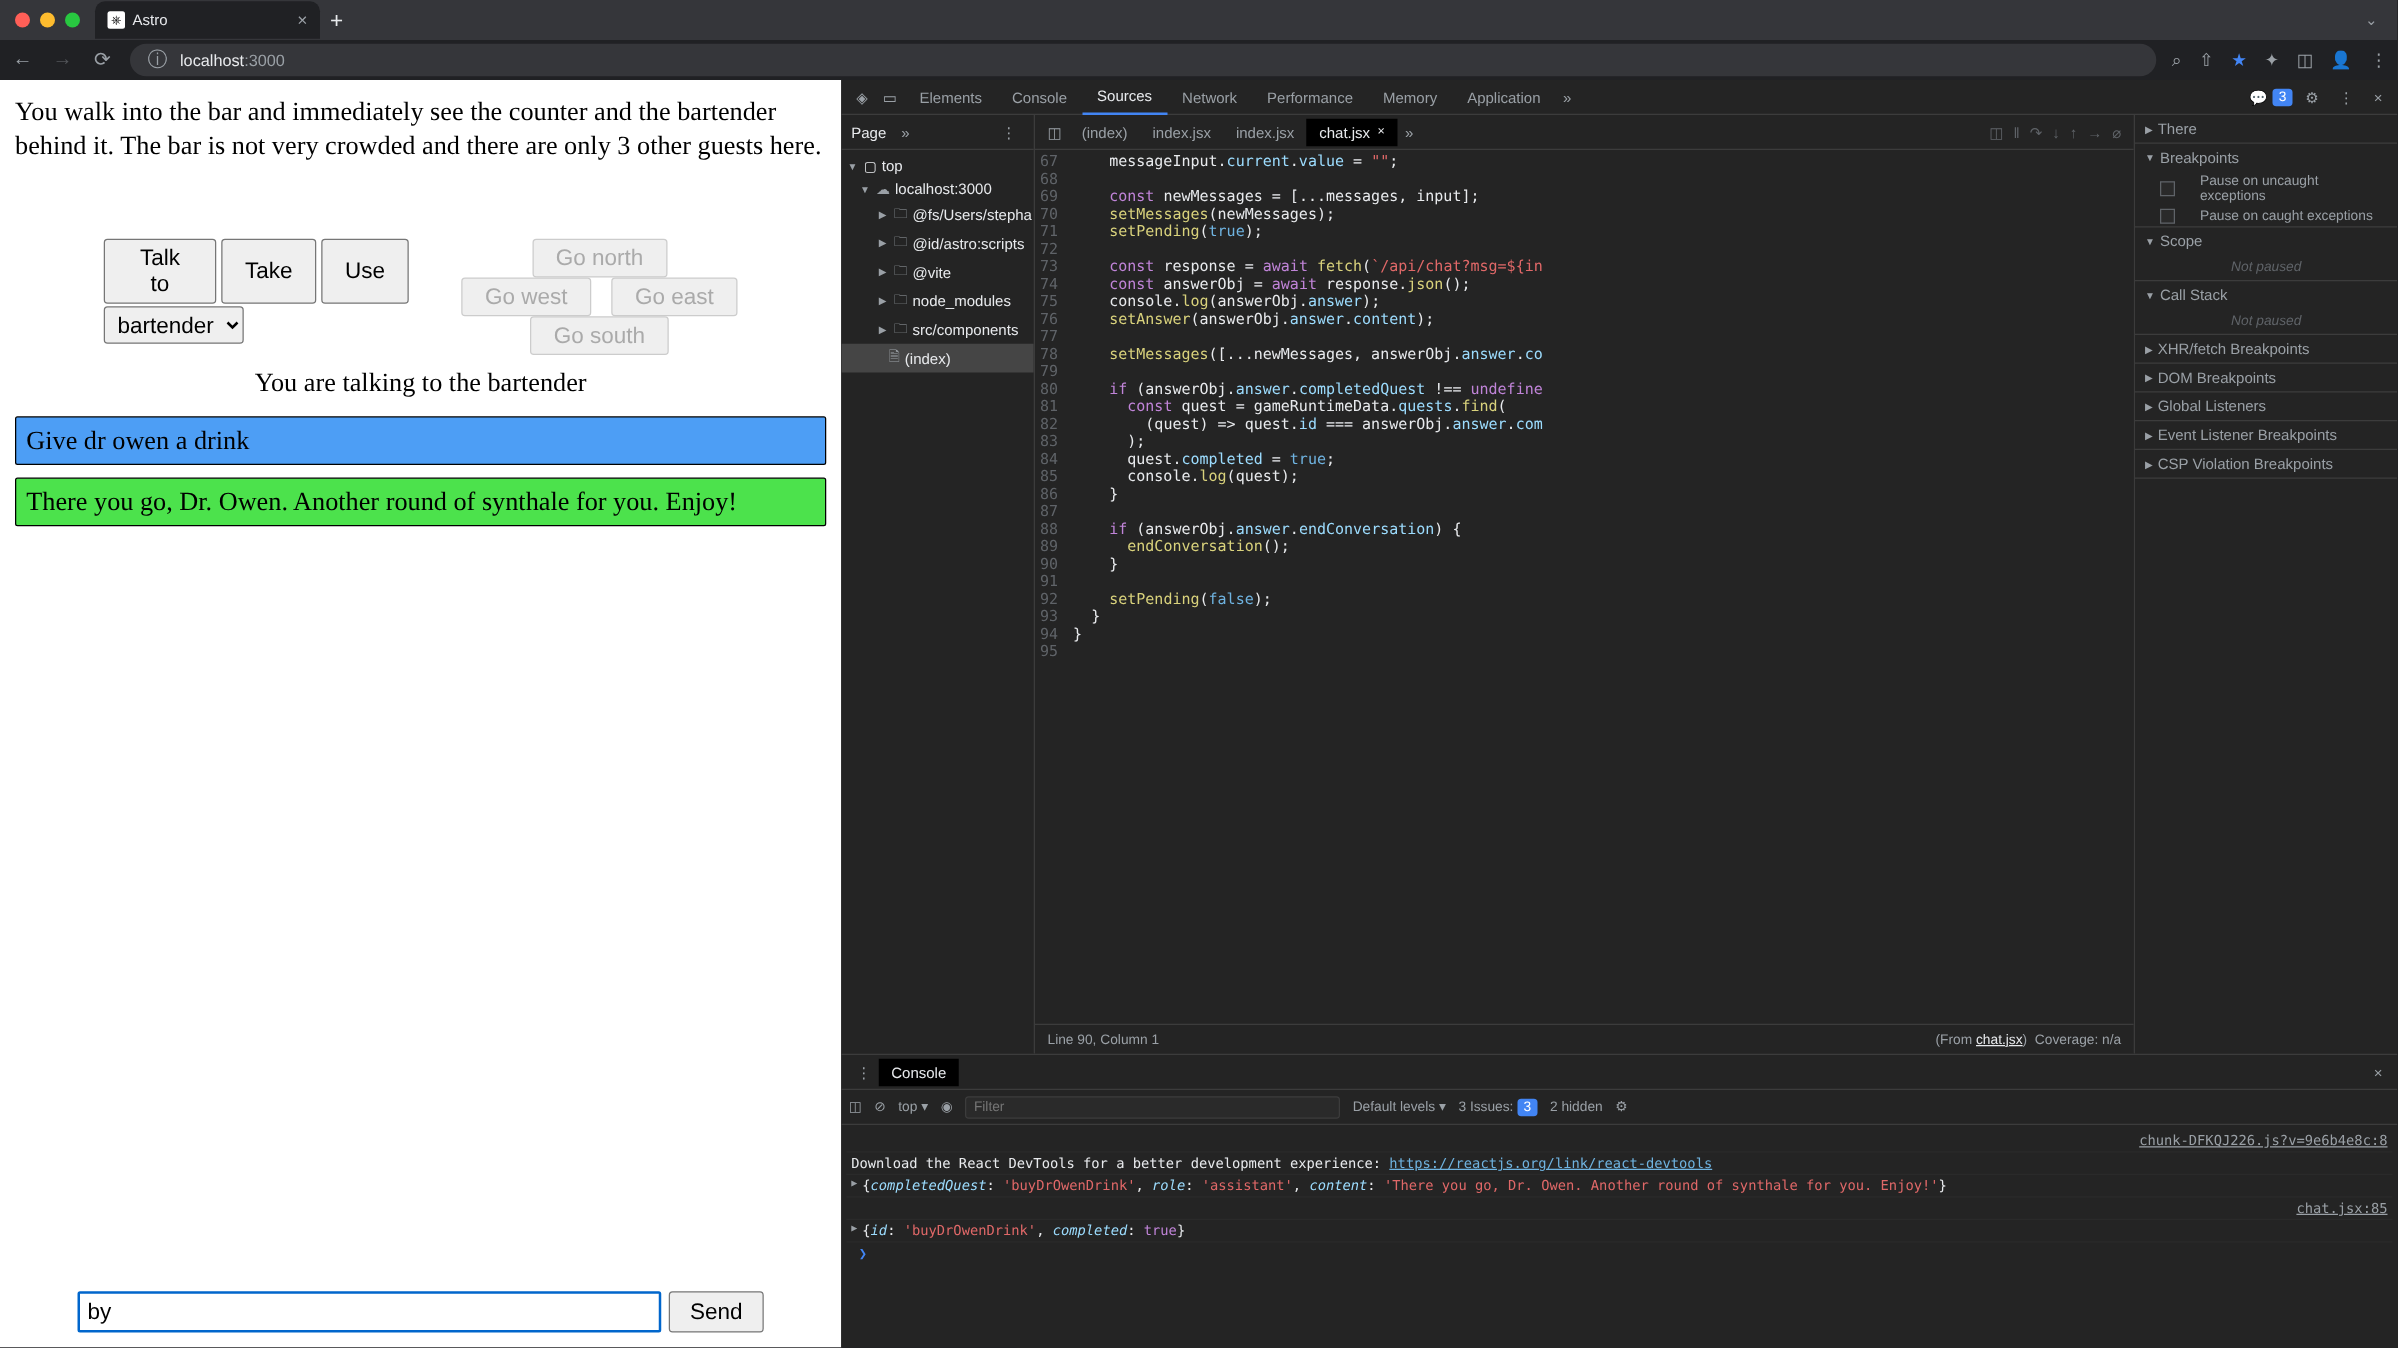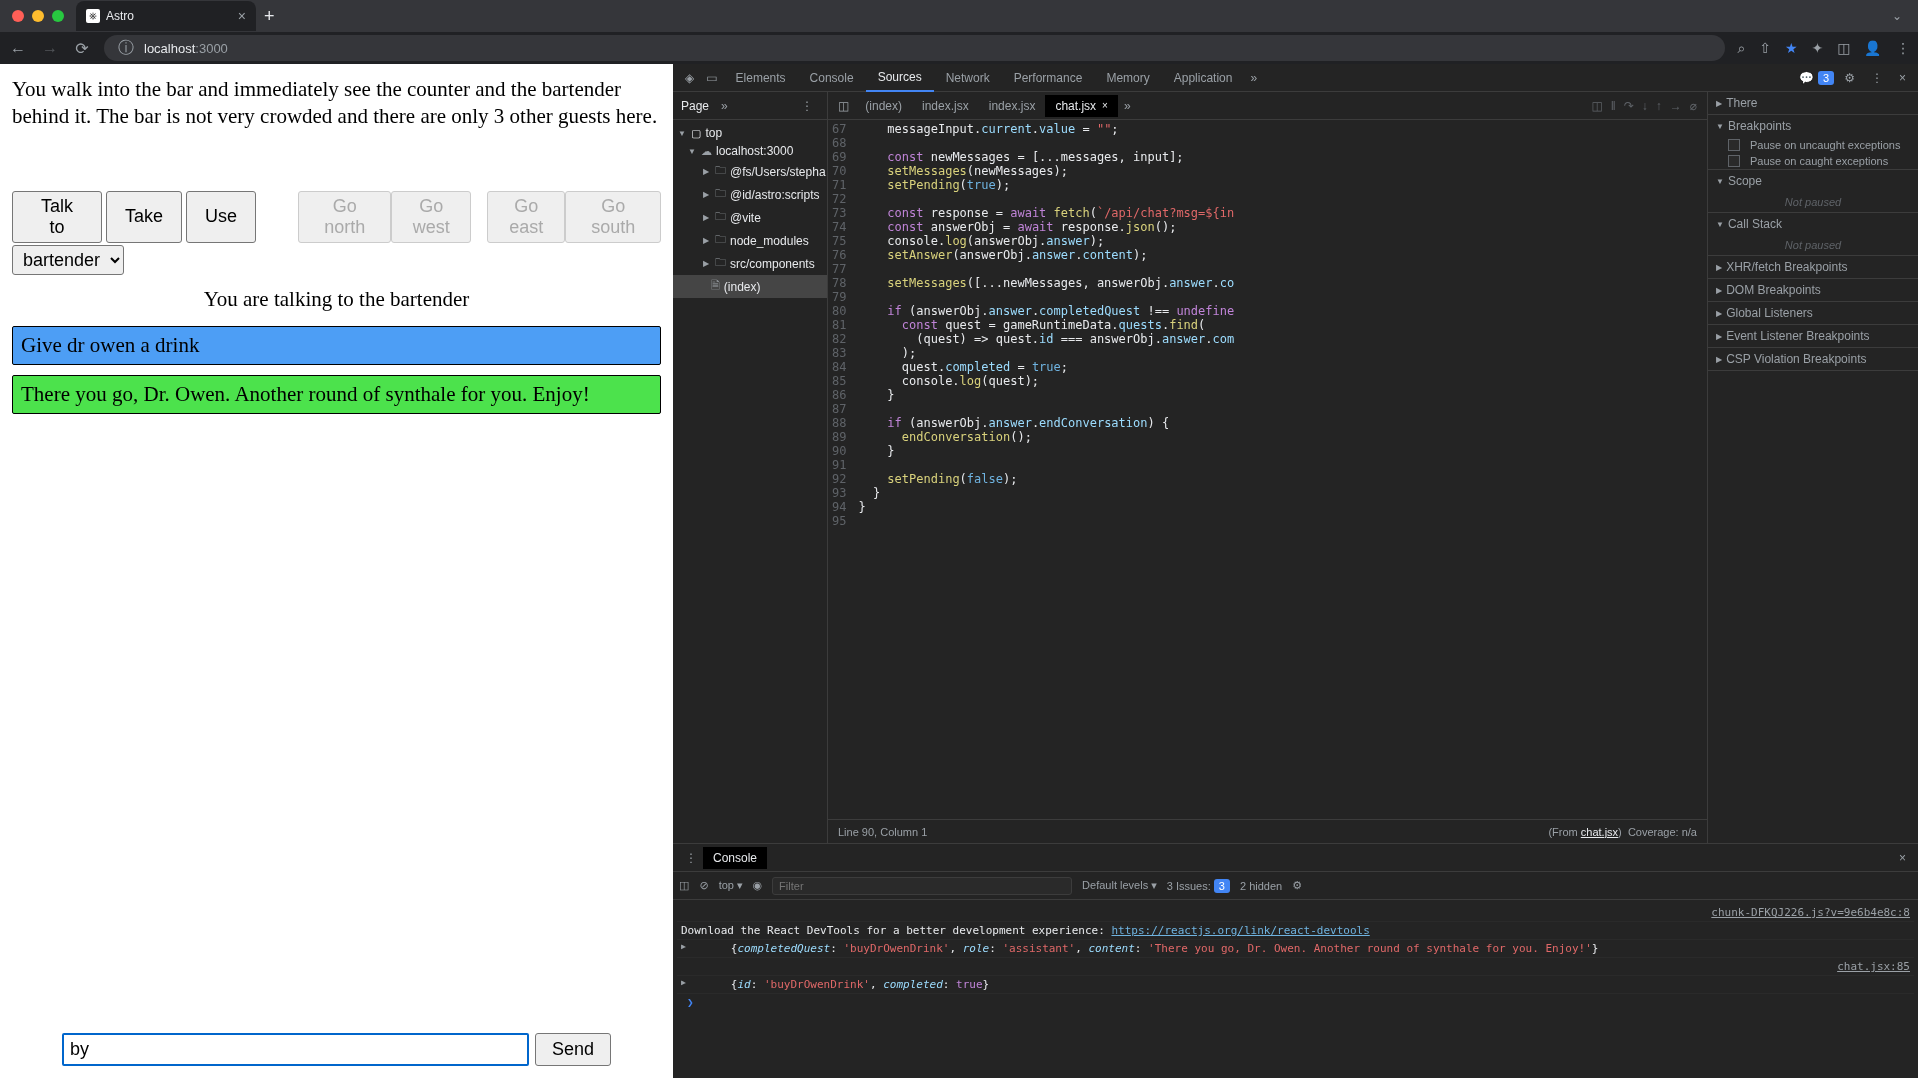--- a/index.html
+++ b/index.html
@@ -29,21 +29,21 @@
     
     
     .main { display: flex; height: calc(100vh - 64px); }
     .page { width: 673px; background: #fff; display: flex; flex-direction: column; padding: 12px; font-family: Georgia, serif; }
     .narrative { font-size: 21px; color: #000; line-height: 1.3; margin-bottom: 60px; }
     .game-ui { text-align: center; }
     .btn-row { display: flex; justify-content: center; gap: 4px; margin-bottom: 2px; }
     .game-btn { font-family: -apple-system, sans-serif; font-size: 18px; padding: 4px 18px; background: #efefef; border: 1px solid #767676; border-radius: 3px; cursor: pointer; }
     .game-btn.disabled { color: #aaa; border-color: #ccc; cursor: default; }
     .game-select { font-family: -apple-system, sans-serif; font-size: 18px; padding: 3px 6px; background: #efefef; border: 1px solid #767676; border-radius: 3px; }
-    .compass { display: inline-flex; flex-direction: row; align-items: center; margin-left: 40px; vertical-align: top; }
+    .compass { display: inline-flex; flex-direction: column; align-items: center; margin-left: 40px; vertical-align: top; }
     .compass-row { display: flex; gap: 16px; }
     .actions-compass { display: flex; align-items: flex-start; justify-content: center; gap: 2px; }
     .talking-to { font-size: 21px; margin: 10px 0 14px; }
     .msg { padding: 6px 8px; font-size: 21px; border-radius: 2px; margin-bottom: 10px; text-align: left; border: 1px solid #000; }
     .msg-user { background: #4d9ef5; }
     .msg-ai { background: #4ce24c; }
     .input-row { margin-top: auto; display: flex; gap: 6px; padding: 0 50px; }
     .chat-input { flex: 1; font-family: -apple-system, sans-serif; font-size: 18px; padding: 4px 6px; border: 2px solid #0066cc; border-radius: 2px; }
     .send-btn { font-family: -apple-system, sans-serif; font-size: 18px; padding: 4px 16px; background: #efefef; border: 1px solid #767676; border-radius: 3px; }
     
@@ -87,33 +87,33 @@
     .bool { color: #6fb3e0; }
     .status-line { height: 24px; border-top: 1px solid #3c3c3c; display: flex; align-items: center; padding: 0 10px; color: #9aa0a6; font-size: 11px; }
     .status-right { margin-left: auto; }
     .status-link { color: #e8eaed; text-decoration: underline; }
     
     .sources-right { width: 210px; display: flex; flex-direction: column; overflow: auto; }
     .sr-section { border-bottom: 1px solid #3c3c3c; }
     .sr-title { display: flex; align-items: center; padding: 4px 8px; color: #9aa0a6; font-size: 12px; gap: 4px; }
     .sr-arrow { font-size: 8px; }
     .sr-body { padding: 4px 8px; color: #5f6368; font-style: italic; text-align: center; font-size: 11px; }
-    .sr-check { display: flex; align-items: center; gap: 10px; padding: 2px 8px 2px 20px; color: #9aa0a6; font-size: 11px; }
+    .sr-check { display: flex; align-items: center; gap: 20px; padding: 2px 8px 2px 20px; color: #9aa0a6; font-size: 11px; }
     .sr-checkbox { width: 12px; height: 12px; border: 1px solid #5f6368; background: #2a2a2a; }
     
     
     .console-panel { height: 235px; border-top: 1px solid #3c3c3c; display: flex; flex-direction: column; }
     .cp-tabs { display: flex; align-items: center; height: 28px; border-bottom: 1px solid #3c3c3c; padding: 0 6px; }
     .cp-tab { padding: 4px 10px; color: #e8eaed; background: #000; font-size: 12px; }
     .cp-close { margin-left: auto; color: #9aa0a6; padding: 0 6px; }
     .cp-toolbar { display: flex; align-items: center; height: 28px; border-bottom: 1px solid #3c3c3c; padding: 0 6px; gap: 10px; color: #9aa0a6; font-size: 11px; }
     .cp-filter { flex: 1; background: #2a2a2a; border: 1px solid #3c3c3c; padding: 2px 6px; color: #9aa0a6; font-size: 11px; border-radius: 3px; max-width: 300px; }
     .cp-dropdown { background: transparent; color: #9aa0a6; border: none; font-size: 11px; }
     .cp-messages { flex: 1; font-family: Menlo, monospace; font-size: 11px; padding: 4px; overflow: auto; }
-    .cp-msg { display: flex; padding: 2px 4px; border-bottom: 1px solid #2a2a2a; gap: 41px; }
+    .cp-msg { display: flex; padding: 2px 4px; border-bottom: 1px solid #2a2a2a; }
     .cp-msg-text { flex: 1; color: #e8eaed; }
     .cp-msg-src { color: #9aa0a6; text-decoration: underline; white-space: nowrap; }
     .cp-obj-str { color: #e06868; }
     .cp-obj-key { color: #9cdcfe; font-style: italic; }
     .cp-obj-bool { color: #c084d8; }
     .cp-link { color: #6fb3e0; text-decoration: underline; }
     .cp-prompt { color: #4285f4; padding: 0 6px; }
     .cp-expand { color: #9aa0a6; font-size: 8px; padding-right: 4px; }
   </style>
 </head>

